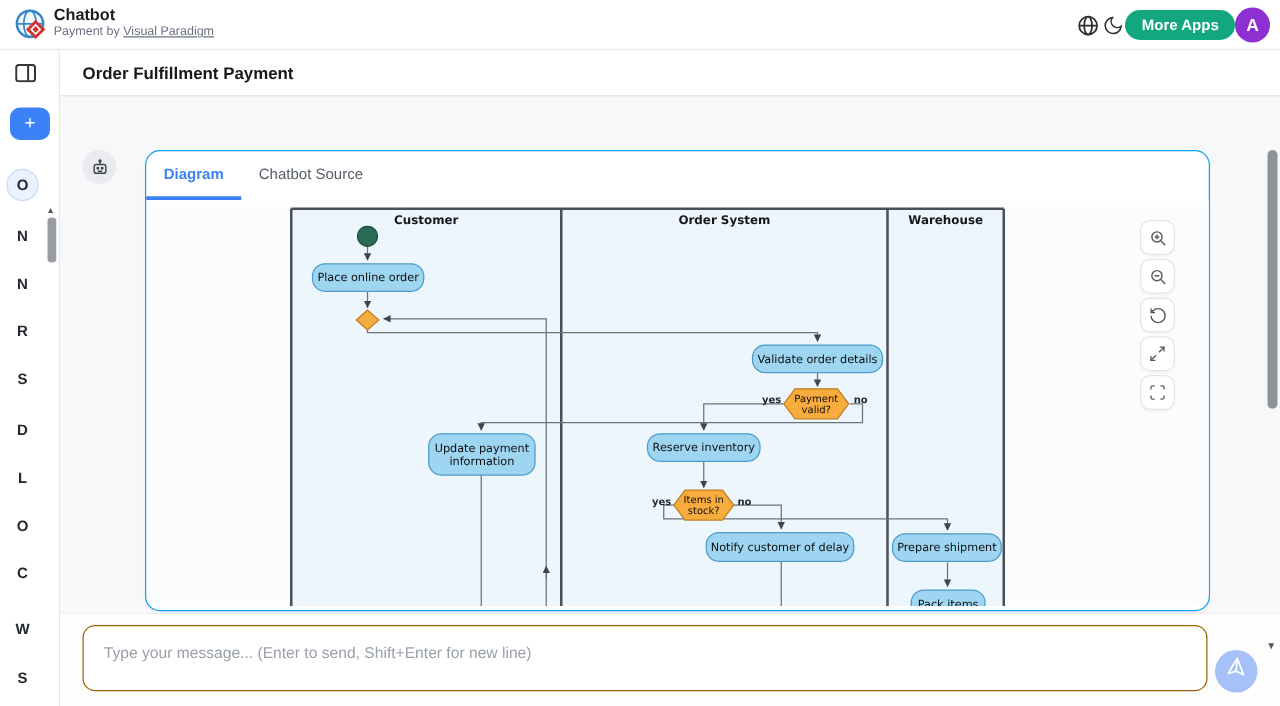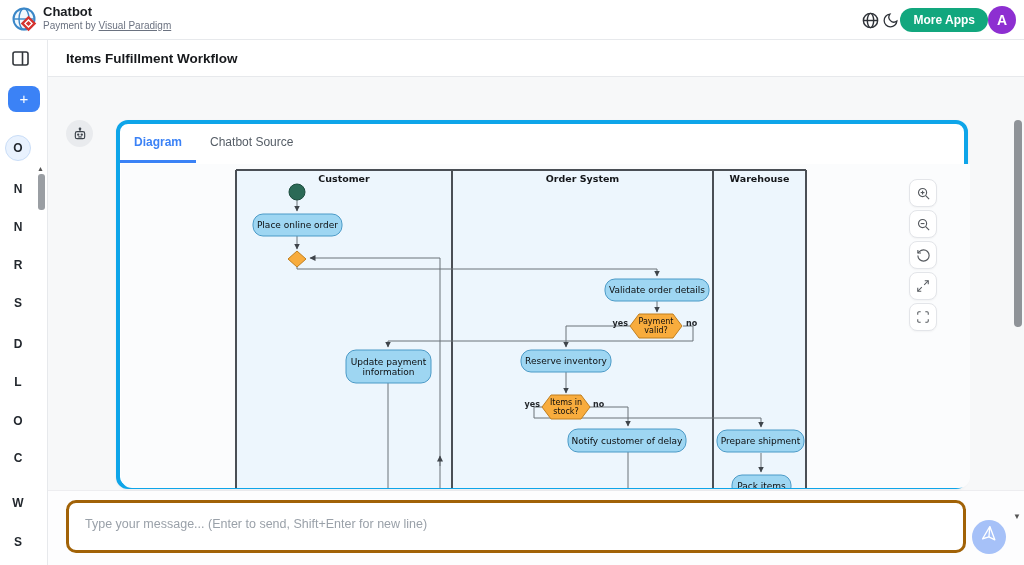--- a/index.html
+++ b/index.html
@@ -42,37 +42,37 @@
   .titlebar { position:absolute; top:40px; left:48px; width:976px; height:37px; background:#fff;
               border-bottom:1px solid #e7e9ec; display:flex; align-items:center; padding-left:18px; z-index:10; }
   .titlebar h1 { font-size:13.5px; font-weight:bold; color:#17191c; }
 
   
   .content { position:absolute; top:77px; left:48px; width:976px; height:414px; background:#f7f8f9;
              border-bottom:1px solid #ededf0; }
   .bot-avatar { position:absolute; left:18px; top:43px; width:27px; height:27px; border-radius:50%;
                 background:#e9ebee; display:flex; align-items:center; justify-content:center; color:#3e454d; }
   .card { position:absolute; left:68px; top:43px; width:852px; height:369px; background:#fff;
-          border:4px solid #0ea5e9; border-radius:12px; box-shadow:0 1px 3px rgba(0,0,0,.05); }
+          border:1px solid #0ea5e9; border-radius:12px; box-shadow:0 1px 3px rgba(0,0,0,.05); }
   .tabs { position:absolute; left:0; top:0; height:39px; display:flex; }
   .tab { height:39px; padding:0 14px; font-size:12px; display:flex; align-items:center;
          color:#555d66; cursor:pointer; border-bottom:3px solid transparent; }
   .tab.active { color:#3b82f6; font-weight:bold; border-bottom-color:#3b82f6; }
   .viewport { position:absolute; left:1px; top:40px; width:849px; height:324px; background:#fbfcfd;
               border-radius:0 0 11px 11px; overflow:hidden; }
   .viewport svg { display:block; }
   .controls { position:absolute; right:27px; top:55px; display:flex; flex-direction:column; gap:3px; z-index:5; }
   .ctrl-btn { width:28px; height:28px; background:#fff; border:1px solid #e3e5e9; border-radius:8px;
               color:#55595e; display:flex; align-items:center; justify-content:center; cursor:pointer;
               box-shadow:0 1px 2px rgba(0,0,0,.04); }
 
   
   .composer-zone { position:absolute; top:491px; left:48px; width:976px; height:74px; background:#fdfdfe; }
   .composer { position:absolute; left:18px; top:9px; width:900px; height:53px; background:#fff;
-              border:3px solid #a16207; border-radius:10px; }
+              border:1px solid #a16207; border-radius:10px; }
   .composer textarea { width:100%; height:100%; border:none; outline:none; resize:none; background:transparent;
               padding:14px 16px; font-size:12.5px; font-family:"Liberation Sans", sans-serif; color:#333; }
   .composer textarea::placeholder { color:#9aa1a9; }
   .send-btn { position:absolute; left:924px; top:29px; width:34px; height:34px; border:none; border-radius:50%;
               background:#a6c1f8; color:#fff; display:flex; align-items:center; justify-content:center; cursor:pointer; }
 
   
   .main-thumb { position:absolute; right:2px; top:120px; width:8px; height:207px; border-radius:4px;
                 background:#8f9398; cursor:pointer; z-index:40; }
   .main-scroll-down { position:absolute; right:3px; top:512px; font-size:8px; color:#555; z-index:40; cursor:pointer; }
@@ -134,21 +134,21 @@
         <div class="sb-item" style="top: 405px;">C</div>
         <div class="sb-item" style="top: 450px;">W</div>
         <div class="sb-item" style="top: 489px;">S</div>
       </div>
     <span class="sb-scroll-up">▲</span>
     <div class="sb-thumb"></div>
 
   </div>
 
   <div class="titlebar">
-    <h1>Items Fulfillment Workflow</h1>
+    <h1>Order Fulfillment Payment</h1>
   </div>
 
   <div class="content">
     <span class="bot-avatar">
       <svg width="14" height="14" viewBox="0 0 24 24" fill="none" stroke="currentColor" stroke-width="2">
         <rect x="4" y="8" width="16" height="12" rx="3"></rect>
         <line x1="12" y1="4" x2="12" y2="8"></line>
           <circle cx="12" cy="3" r="1.3" fill="currentColor"></circle>
         <circle cx="9" cy="13" r="1" fill="currentColor"></circle>
           <circle cx="15" cy="13" r="1" fill="currentColor"></circle>

